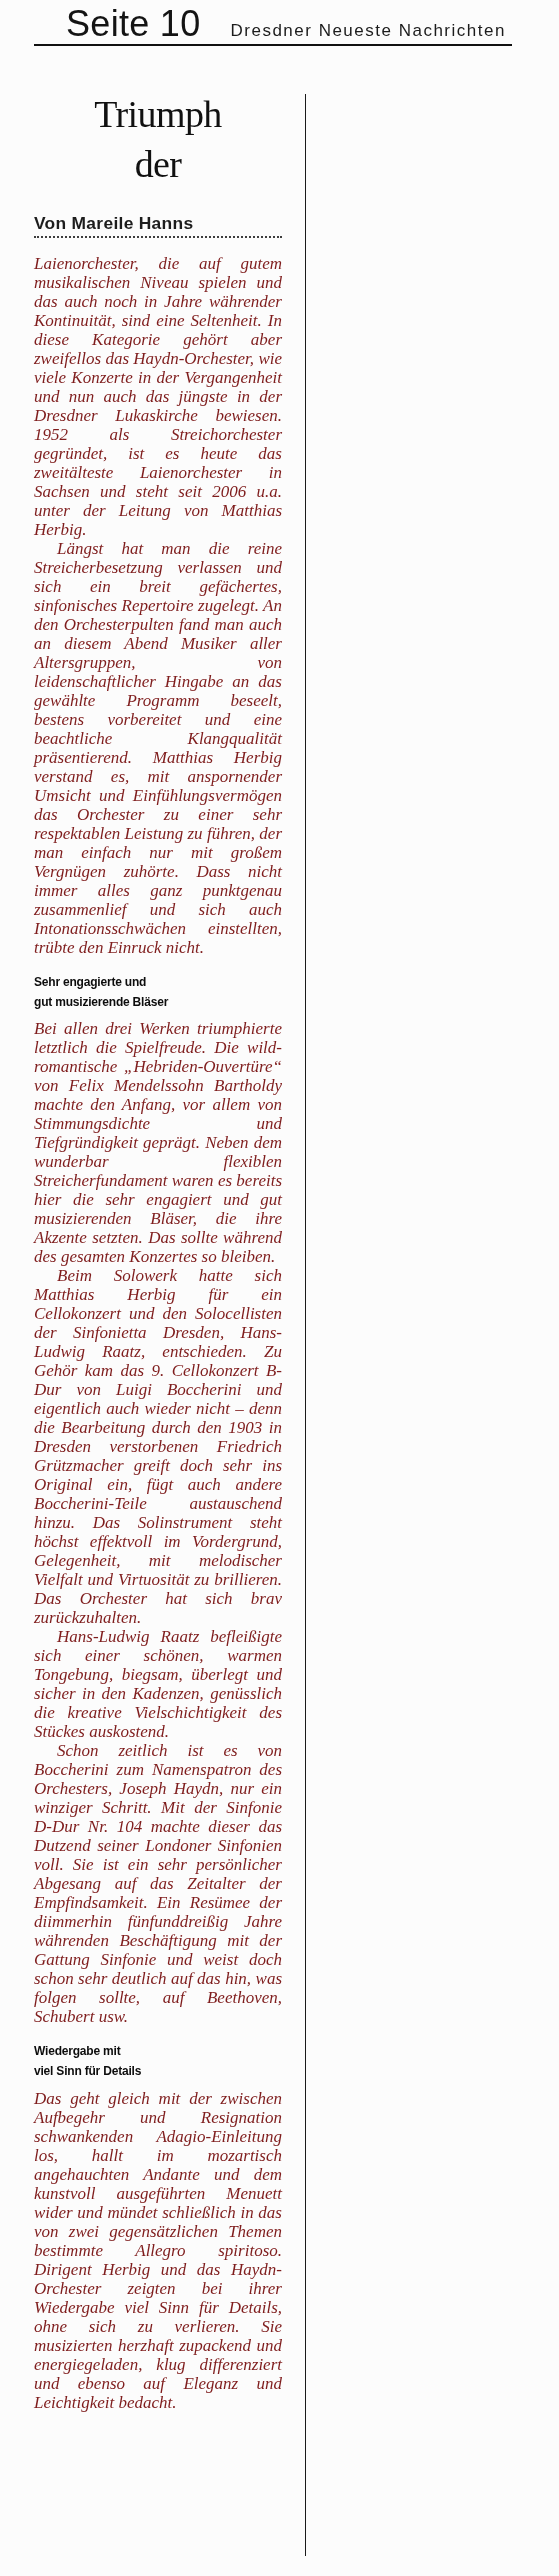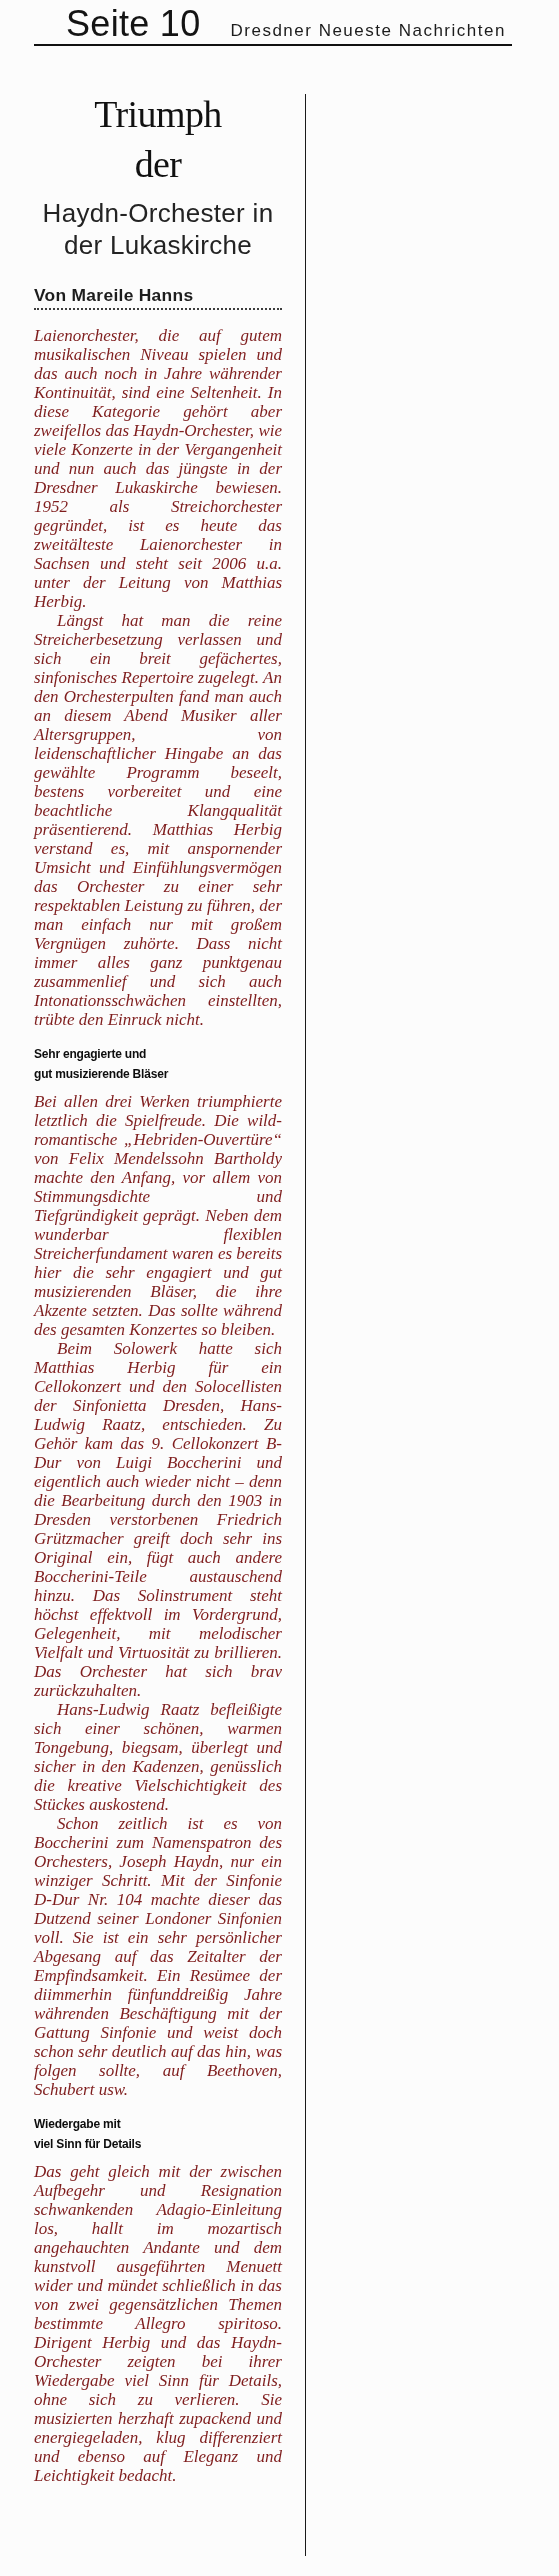--- a/index.html
+++ b/index.html
@@ -96,24 +96,20 @@
 
   <div class="column-divider"></div>
 
   <article class="article-column">
 
     <h1 class="headline">
       <div>Triumph</div>
       <div>der</div>
     </h1>
 
-    <h2 class="subheadline">
-      <div>Haydn-Orchester in</div>
-      <div>der Lukaskirche</div>
-    </h2>
 
     <div class="byline">Von Mareile Hanns</div>
     <div class="byline-rule"></div>
 
     <div class="article-body">
         <p lang="de">Laienorchester, die auf gutem musikalischen Niveau spielen und das auch noch in Jahre währender Kontinuität, sind eine Seltenheit. In diese Kategorie gehört aber zweifellos das Haydn-Orchester, wie viele Konzerte in der Vergangenheit und nun auch das jüngste in der Dresdner Lukaskirche bewiesen. 1952 als Streichorchester gegründet, ist es heute das zweitälteste Laienorchester in Sachsen und steht seit 2006 u.a. unter der Leitung von Matthias Herbig.</p>
         <p lang="de" class="indent">Längst hat man die reine Streicherbesetzung verlassen und sich ein breit gefächertes, sinfonisches Repertoire zugelegt. An den Orchesterpulten fand man auch an diesem Abend Musiker aller Altersgruppen, von leidenschaftlicher Hingabe an das gewählte Programm beseelt, bestens vorbereitet und eine beachtliche Klangqualität präsentierend. Matthias Herbig verstand es, mit anspornender Umsicht und Einfühlungsvermögen das Orchester zu einer sehr respektablen Leistung zu führen, der man einfach nur mit großem Vergnügen zuhörte. Dass nicht immer alles ganz punktgenau zusammenlief und sich auch Intonationsschwächen einstellten, trübte den Einruck nicht.</p>
         <h3>
           <div>Sehr engagierte und</div>
           <div>gut musizierende Bläser</div>

